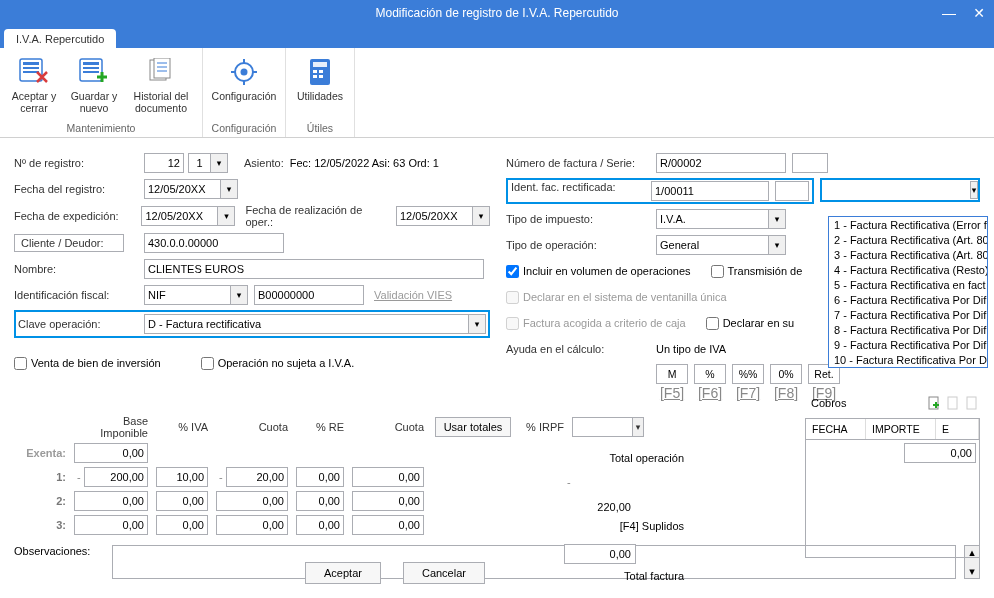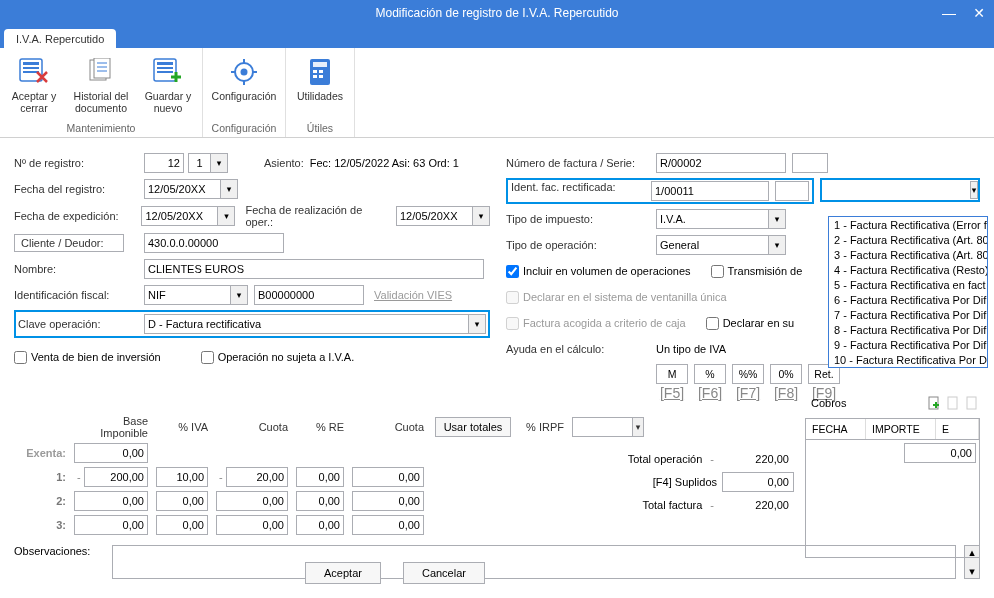--- a/index.html
+++ b/index.html
@@ -57,21 +57,21 @@
     .col-pct { width: 60px; }
     .col-cuota { width: 80px; }
     .col-re { width: 56px; }
     .col-cuota2 { width: 80px; }
     .cell-in { width: 100%; text-align: right; }
     .tbl-row { margin-bottom: 4px; }
     .btn-s { border: 1px solid #abadb3; background: #f7f7f7; padding: 3px 8px; cursor: pointer; }
 
     
     .totals { margin-top: 6px; }
-    .total-row { display: flex; justify-content: flex-end; align-items: center; margin-bottom: 6px; gap: 5px; }
+    .total-row { display: flex; justify-content: flex-end; align-items: flex-start; margin-bottom: 6px; gap: 12px; flex-direction: column; }
     .total-lbl { width: 120px; text-align: right; }
     .total-val { width: 72px; text-align: right; border: 1px solid transparent; padding-right: 4px; }
     .total-val.edit { border: 1px solid #abadb3; height: 20px; line-height: 18px; background: #fff; }
 
     
     .obs { display: flex; align-items: flex-start; gap: 8px; margin-top: 10px; }
     .obs textarea { flex: 1; height: 34px; border: 1px solid #abadb3; resize: none; font-size: 11px; }
     .scrollv { width: 16px; height: 34px; border: 1px solid #abadb3; background: #f0f0f0; display: flex; flex-direction: column; justify-content: space-between; align-items: center; font-size: 8px; }
 
     
@@ -120,43 +120,43 @@
           <svg width="30" height="28" viewBox="0 0 30 28">
               <rect x="1" y="1" width="22" height="22" rx="2" fill="#fff" stroke="#3b7dd8" stroke-width="1.5"></rect>
               <rect x="4" y="4" width="16" height="3" fill="#3b7dd8"></rect>
               <rect x="4" y="9" width="16" height="2" fill="#3b7dd8"></rect>
               <rect x="4" y="13" width="16" height="2" fill="#3b7dd8"></rect>
               <path d="M18 14 l10 10 M28 14 l-10 10" stroke="#d93c3c" stroke-width="2.5"></path>
             </svg>
         </div>
         <div class="ribbon-label">Aceptar y cerrar</div>
       </div>
+      <div class="ribbon-btn">
+        <div class="ribbon-icon">
+          <svg width="30" height="28" viewBox="0 0 30 28">
+              <rect x="1" y="1" width="22" height="22" rx="2" fill="#fff" stroke="#3b7dd8" stroke-width="1.5"></rect>
+              <rect x="4" y="4" width="16" height="3" fill="#3b7dd8"></rect>
+              <rect x="4" y="9" width="16" height="2" fill="#3b7dd8"></rect>
+              <rect x="4" y="13" width="16" height="2" fill="#3b7dd8"></rect>
+              <path d="M23 14 v10 M18 19 h10" stroke="#24a624" stroke-width="3"></path>
+            </svg>
+        </div>
+        <div class="ribbon-label">Guardar y nuevo</div>
+      </div>
       <div class="ribbon-btn ribbon-btn-wide">
         <div class="ribbon-icon">
           <svg width="28" height="28" viewBox="0 0 28 28">
               <rect x="3" y="2" width="16" height="20" fill="#fff" stroke="#888"></rect>
               <rect x="7" y="0" width="16" height="20" fill="#fff" stroke="#888"></rect>
               <line x1="10" y1="5" x2="20" y2="5" stroke="#3b7dd8"></line>
               <line x1="10" y1="9" x2="20" y2="9" stroke="#3b7dd8"></line>
               <line x1="10" y1="13" x2="20" y2="13" stroke="#3b7dd8"></line>
             </svg>
         </div>
         <div class="ribbon-label">Historial del documento</div>
-      </div>
-      <div class="ribbon-btn">
-        <div class="ribbon-icon">
-          <svg width="30" height="28" viewBox="0 0 30 28">
-              <rect x="1" y="1" width="22" height="22" rx="2" fill="#fff" stroke="#3b7dd8" stroke-width="1.5"></rect>
-              <rect x="4" y="4" width="16" height="3" fill="#3b7dd8"></rect>
-              <rect x="4" y="9" width="16" height="2" fill="#3b7dd8"></rect>
-              <rect x="4" y="13" width="16" height="2" fill="#3b7dd8"></rect>
-              <path d="M23 14 v10 M18 19 h10" stroke="#24a624" stroke-width="3"></path>
-            </svg>
-        </div>
-        <div class="ribbon-label">Guardar y nuevo</div>
       </div>
     </div>
     <div class="ribbon-group-label">Mantenimiento</div>
   </div>
 
   <div class="ribbon-group">
     <div class="ribbon-buttons">
       <div class="ribbon-btn ribbon-btn-wide">
         <div class="ribbon-icon">
           <svg width="28" height="28" viewBox="0 0 28 28">
@@ -199,21 +199,21 @@
 <div class="form-area">
 
   <div class="col-left">
     <div class="form-row">
       <span class="lbl">Nº de registro:</span>
       <input type="text" style="width: 40px; text-align: right;" value="12">
       <div class="combo" style="margin-left:4px;">
         <input type="text" style="width: 22px; text-align: center;" value="1">
         <div class="arrow-btn">▾</div>
       </div>
-      <span class="lbl-sm" style="margin-left:36px">Asiento:</span>
+      <span class="lbl-sm" style="margin-left:16px">Asiento:</span>
       <span>Fec: 12/05/2022 Asi: 63 Ord: 1</span>
     </div>
 
     <div class="form-row">
       <span class="lbl">Fecha del registro:</span>
       <div class="combo">
         <input type="text" style="width: 76px;" value="12/05/20XX">
         <div class="arrow-btn">▾</div>
       </div>
     </div>
@@ -252,21 +252,21 @@
     </div>
 
     <div class="form-row highlight-box" style="padding:2px;">
       <span class="lbl" style="width:126px">Clave operación:</span>
       <div class="combo" style="flex:1">
         <input type="text" style="flex: 1 1 0%;" value="D - Factura rectificativa">
         <div class="arrow-btn">▾</div>
       </div>
     </div>
 
-    <div class="form-row" style="gap:40px;margin-top:8px">
+    <div class="form-row" style="gap:40px;margin-top:14px">
       <label class="checkbox-row">
         <input type="checkbox" style="">
         <span>Venta de bien de inversión</span>
       </label>
       <label class="checkbox-row">
         <input type="checkbox" style="">
         <span>Operación no sujeta a I.V.A.</span>
       </label>
     </div>
   </div>

